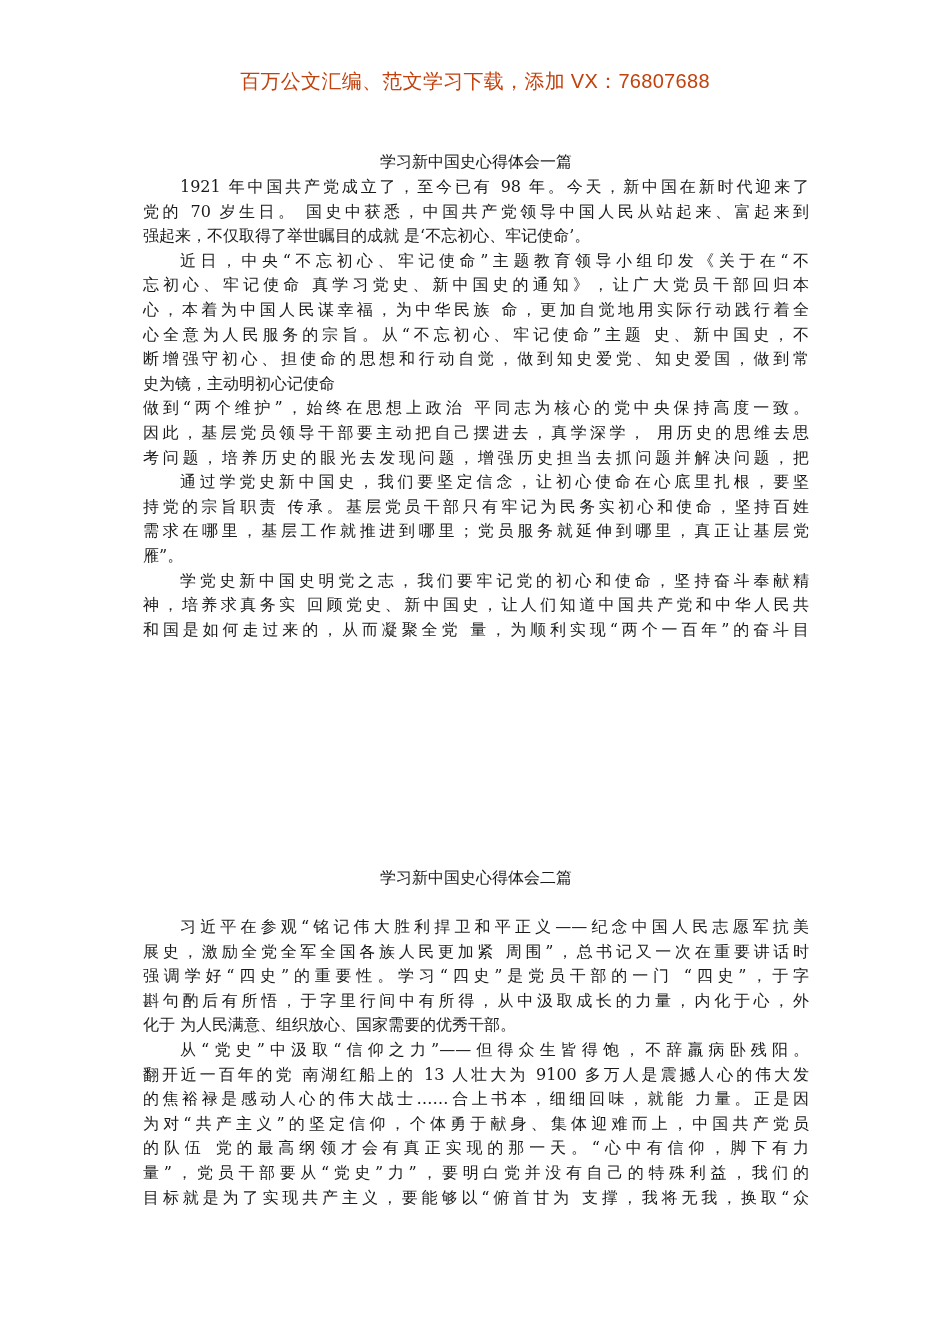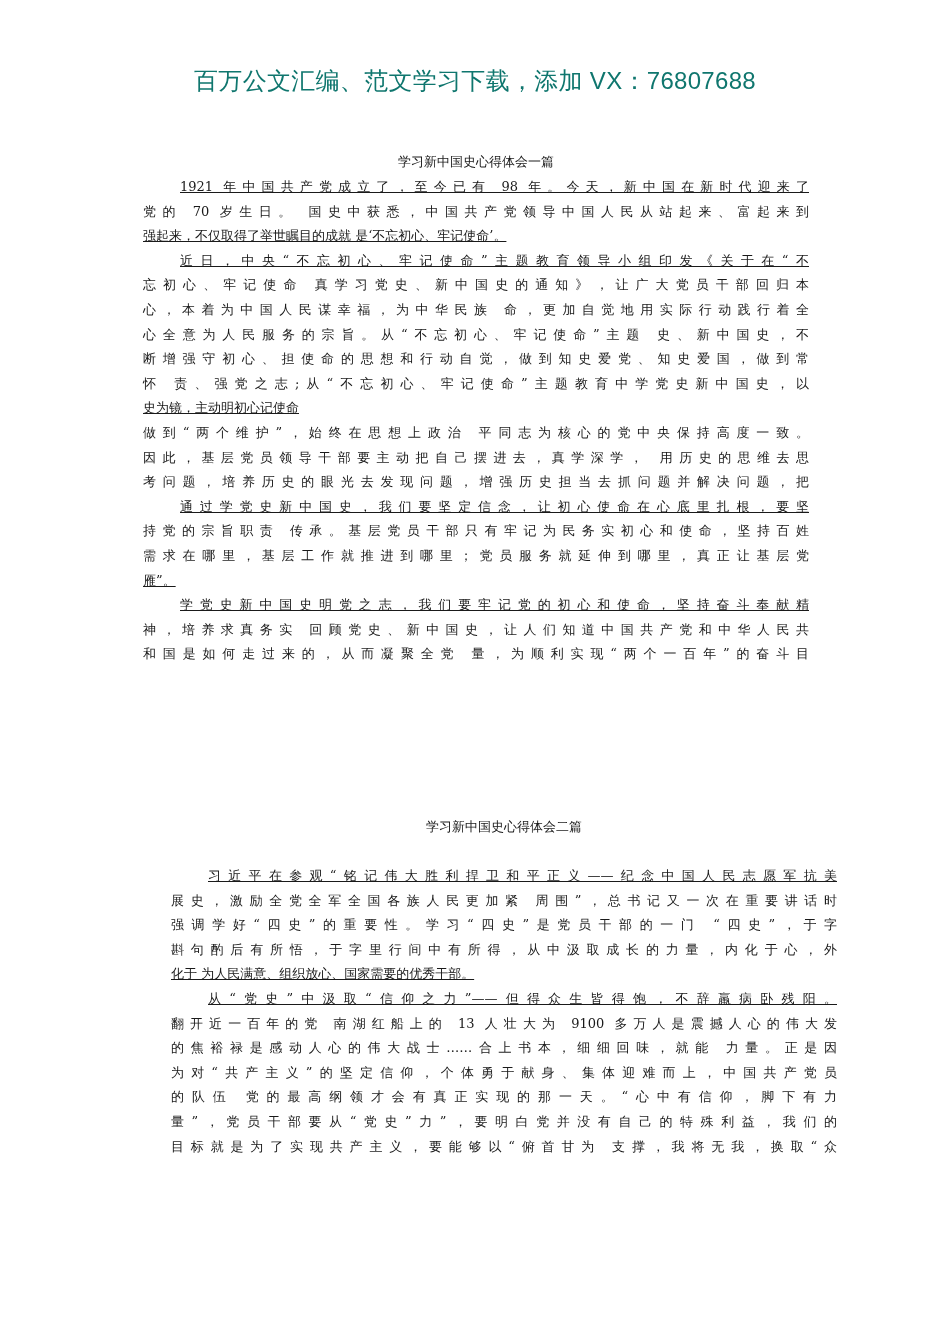--- a/index.html
+++ b/index.html
@@ -19,59 +19,57 @@
     width: 950px;
     height: 1344px;
     background: #ffffff;
   }
   .banner {
     position: absolute;
     top: 68px;
     left: 0;
     width: 950px;
     text-align: center;
-    color: #0f766e;
+    color: #c2410c;
     font-family: "Liberation Sans", "DejaVu Sans", sans-serif;
-    font-size: 24px;
+    font-size: 20px;
     letter-spacing: 0.3px;
     line-height: 26px;
   }
   .content {
     position: absolute;
     left: 143px;
     width: 666px;
     font-family: "DejaVu Serif", "Liberation Serif", serif;
-    font-size: 13px;
+    font-size: 16px;
     color: #1a1a1a;
   }
   .line {
     height: 24.6px;
     line-height: 24.6px;
     white-space: nowrap;
     text-align: justify;
     text-align-last: justify;
     overflow: visible;
   }
   .line.last {
     text-align-last: left;
-    text-decoration: underline;
   }
   .line.indent {
     padding-left: 37px;
-    text-decoration: underline;
   }
   .title {
     text-align: center;
     text-align-last: center;
     height: 26px;
     line-height: 26px;
     white-space: nowrap;
   }
   #section1 { top: 149px; }
-  #section2 { top: 814px; margin-left: 28px; }
+  #section2 { top: 865px; }
 </style>
 </head>
 <body>
 
 <div class="page">
 
   <div class="banner">百万公文汇编、范文学习下载，添加 VX：76807688</div>
 
   <div class="content" id="section1">
     <div class="title">学习新中国史心得体会一篇</div>
@@ -81,21 +79,20 @@
       <div class="line">党的 70 岁生日。 国史中获悉，中国共产党领导中国人民从站起来、富起来到</div>
       <div class="line last">强起来，不仅取得了举世瞩目的成就  是‘不忘初心、牢记使命’。</div>
     </div>
 
     <div>
       <div class="line indent">近日，中央“不忘初心、牢记使命”主题教育领导小组印发《关于在“不</div>
       <div class="line">忘初心、牢记使命  真学习党史、新中国史的通知》，让广大党员干部回归本</div>
       <div class="line">心，本着为中国人民谋幸福，为中华民族  命，更加自觉地用实际行动践行着全</div>
       <div class="line">心全意为人民服务的宗旨。从“不忘初心、牢记使命”主题  史、新中国史，不</div>
       <div class="line">断增强守初心、担使命的思想和行动自觉，做到知史爱党、知史爱国，做到常</div>
-      <div class="line">怀  责、强党之志;从“不忘初心、牢记使命”主题教育中学党史新中国史，以</div>
       <div class="line last">史为镜，主动明初心记使命</div>
     </div>
 
     <div>
       <div class="line">做到“两个维护”，始终在思想上政治  平同志为核心的党中央保持高度一致。</div>
       <div class="line">因此，基层党员领导干部要主动把自己摆进去，真学深学，  用历史的思维去思</div>
       <div class="line">考问题，培养历史的眼光去发现问题，增强历史担当去抓问题并解决问题，把</div>
     </div>
 
     <div>

